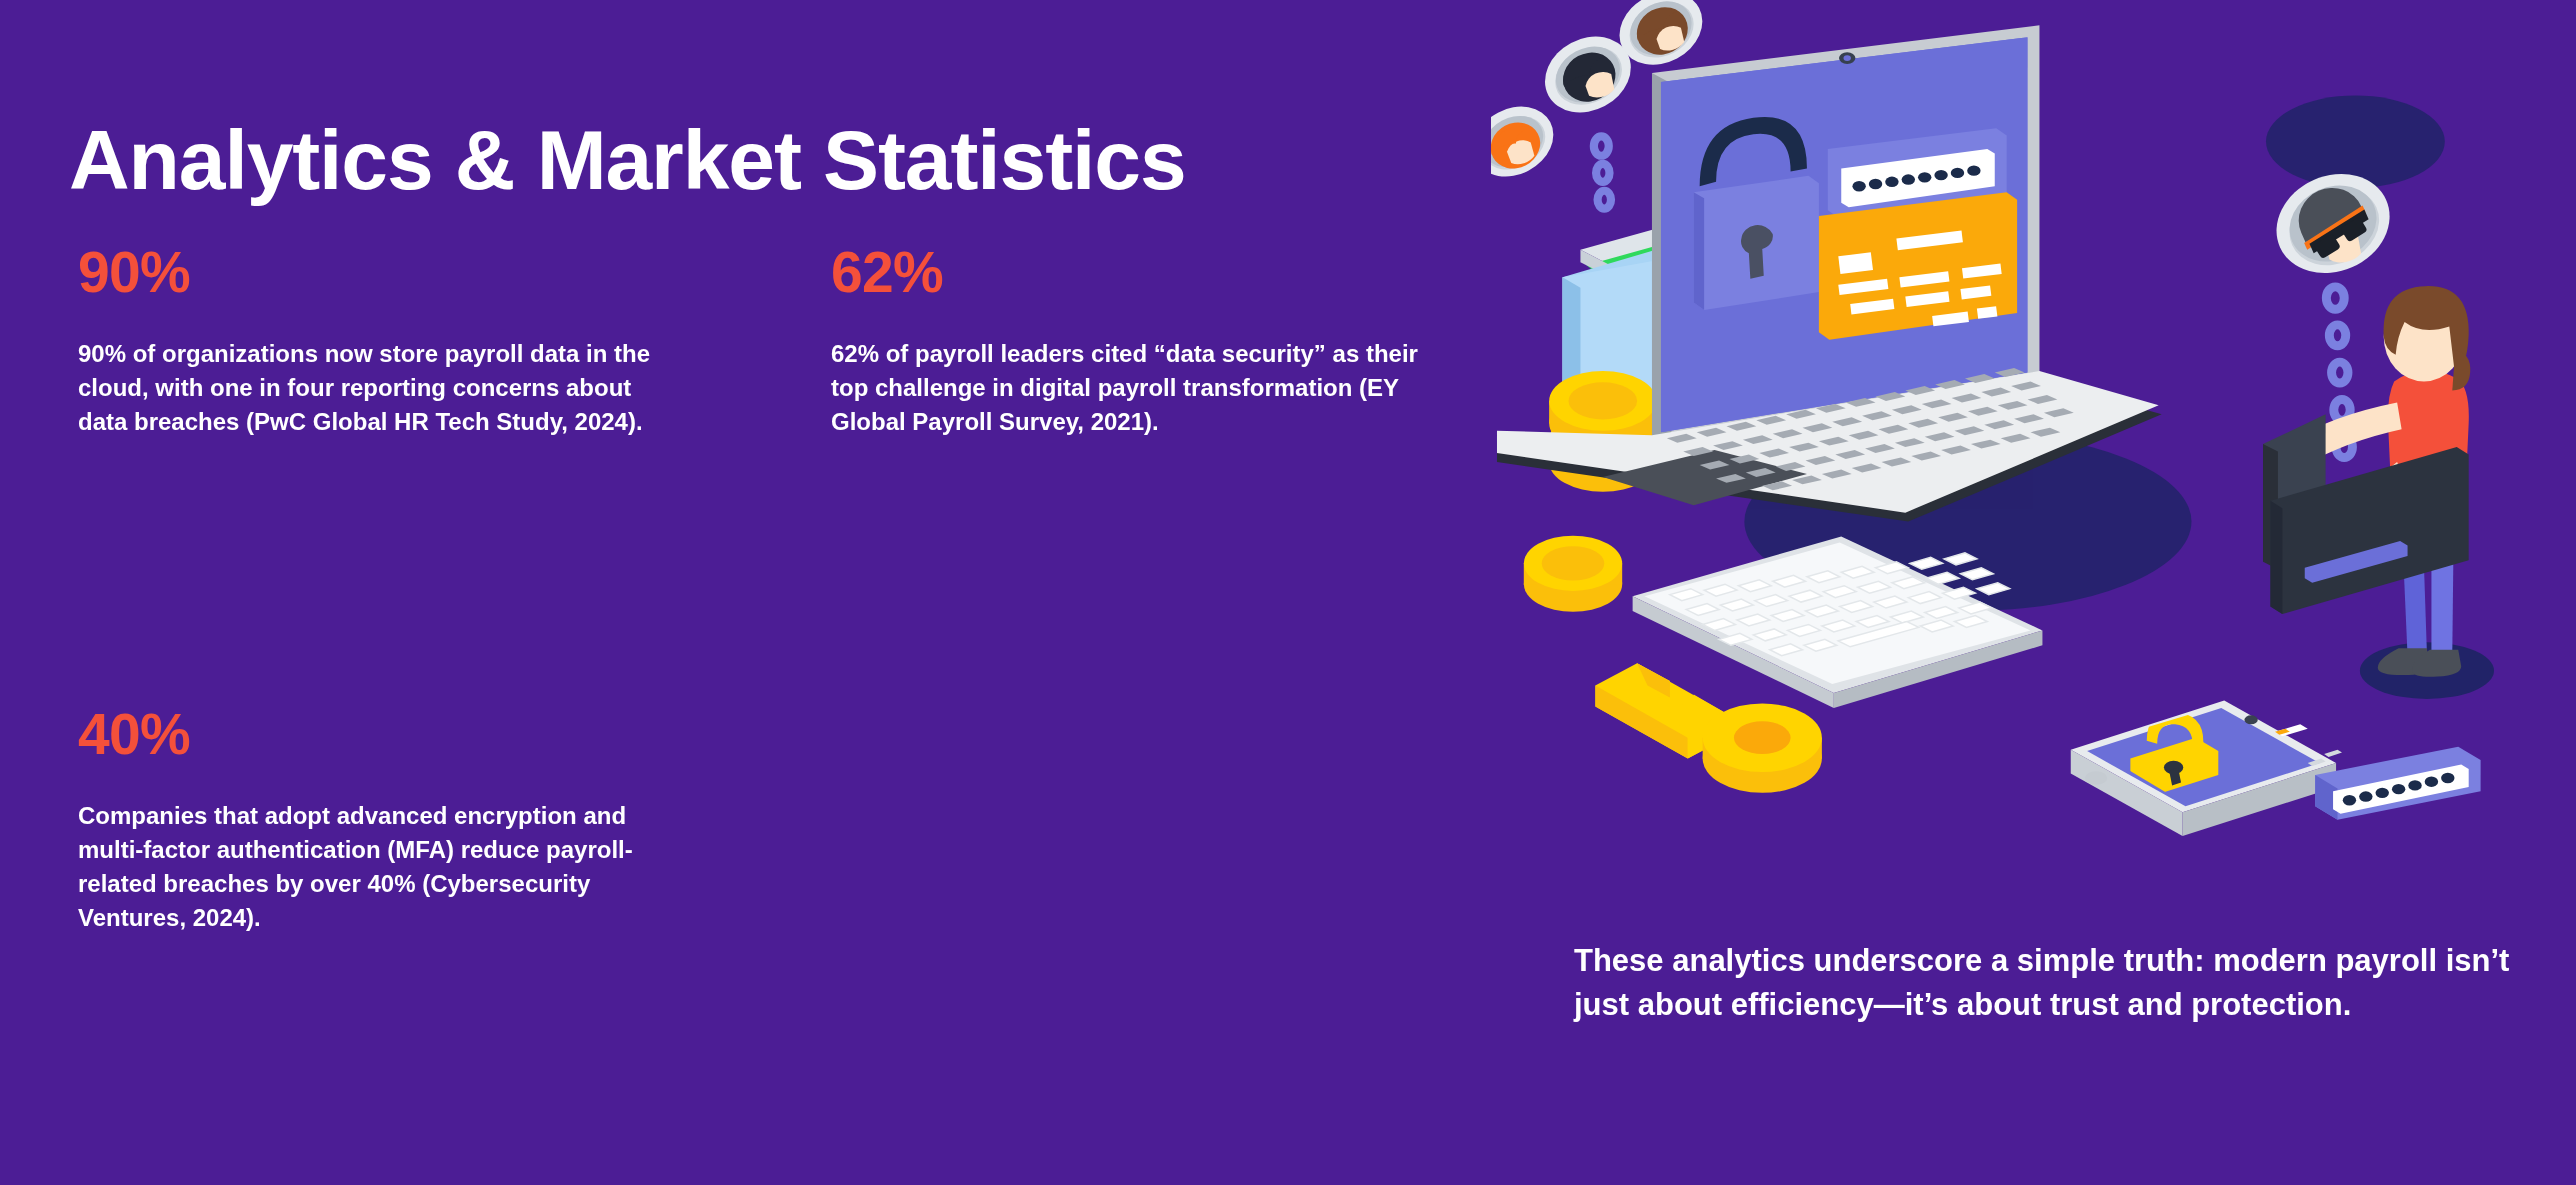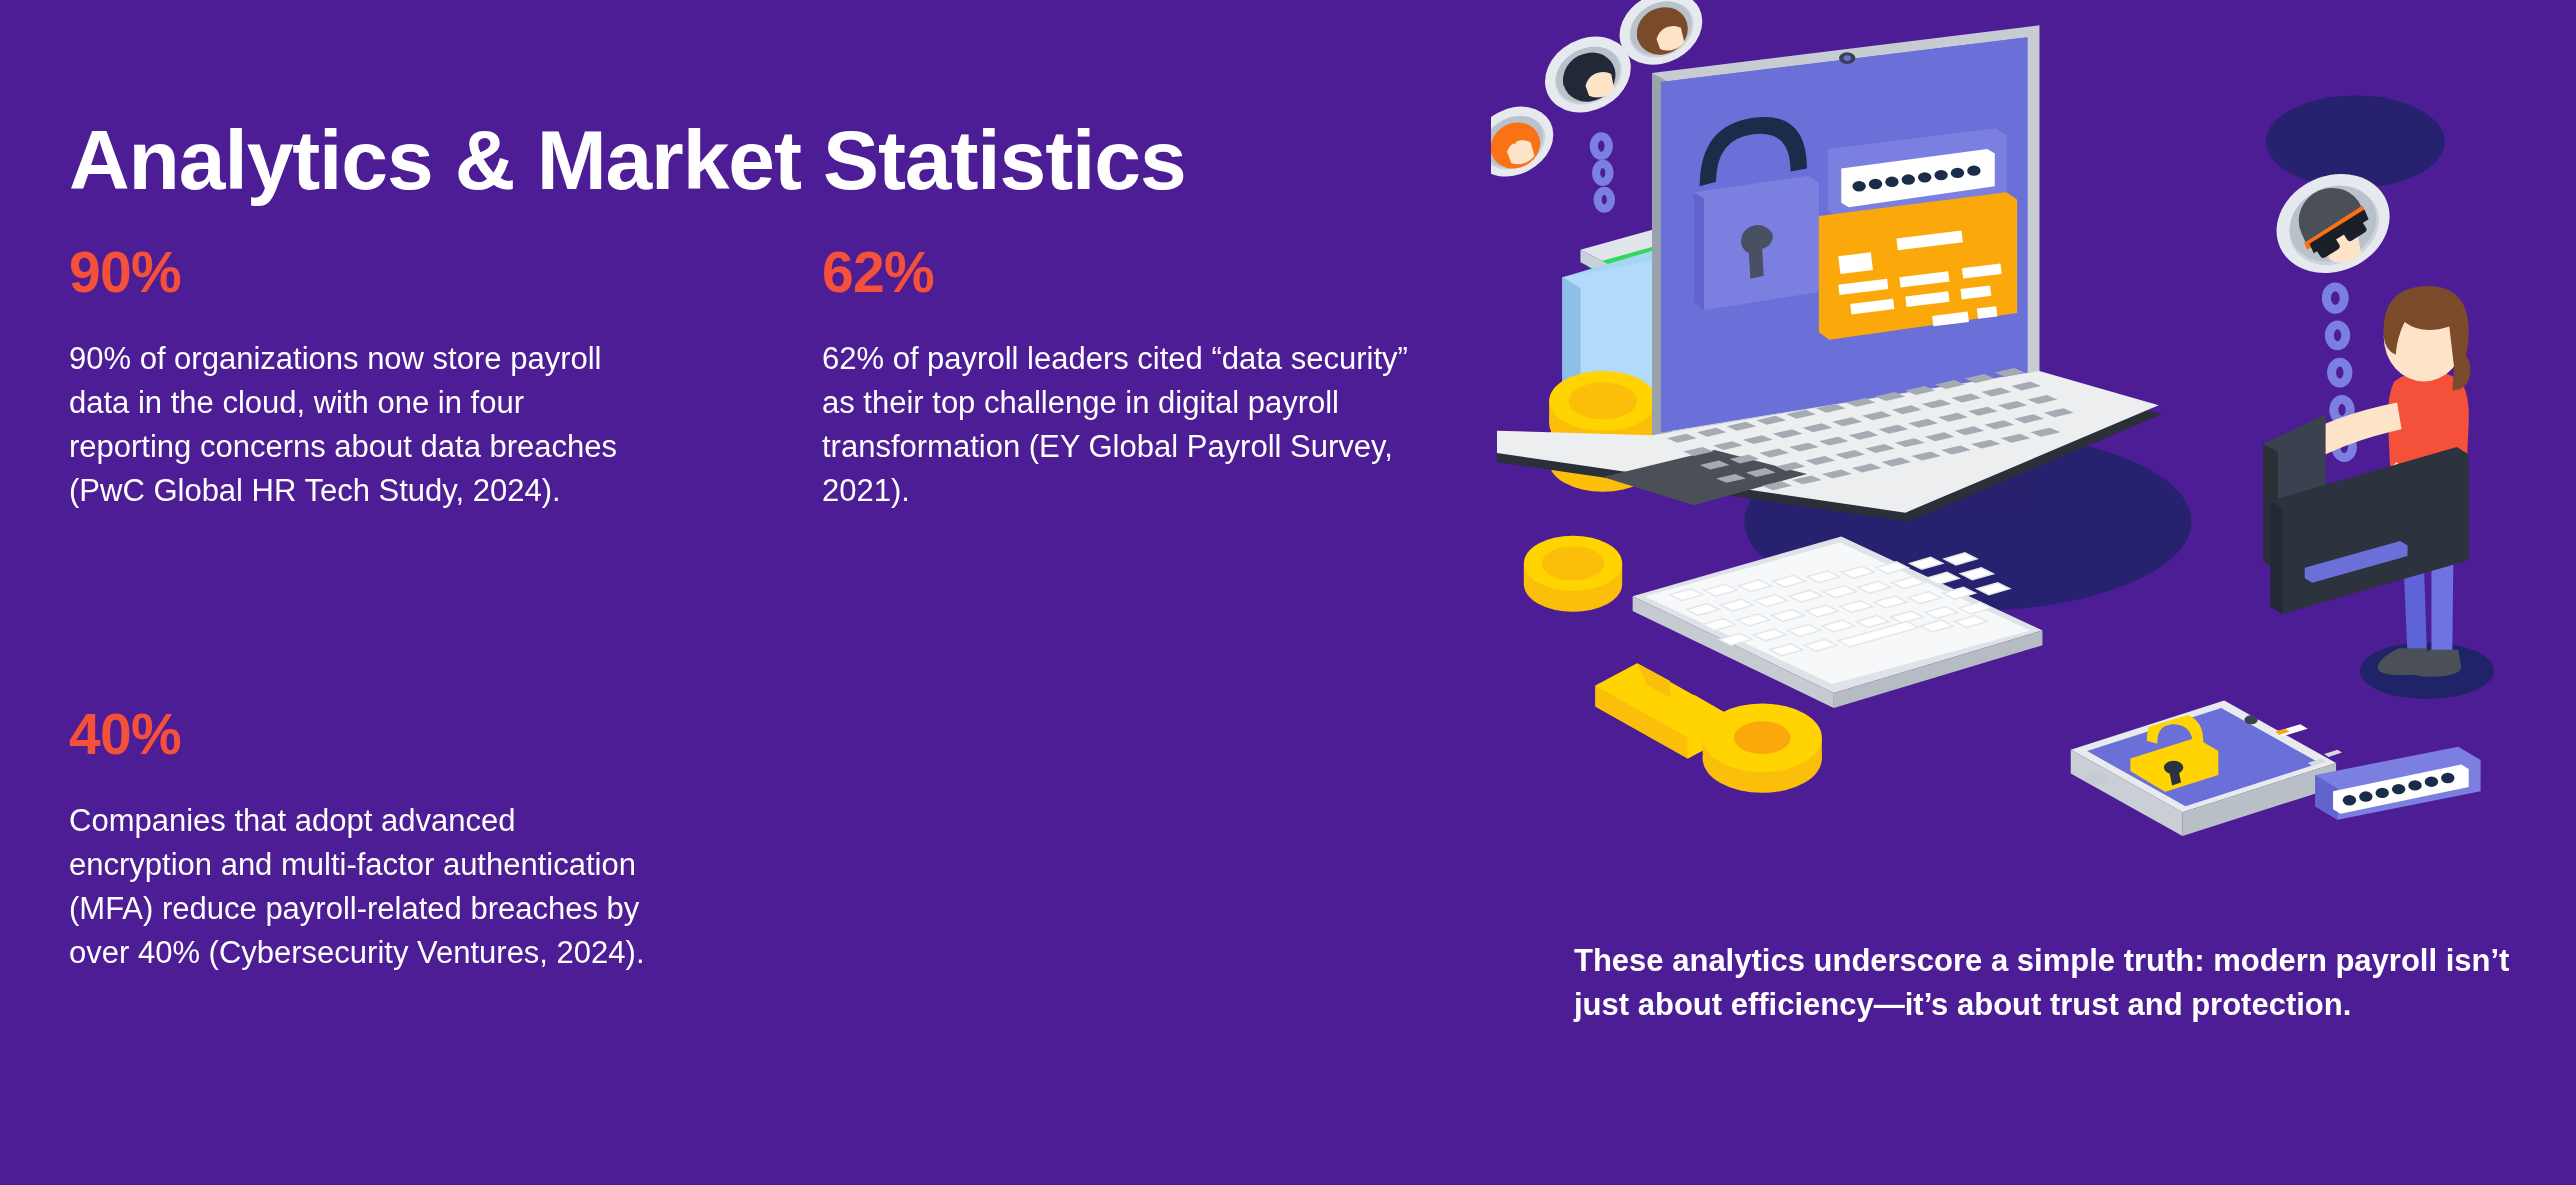--- a/index.html
+++ b/index.html
@@ -44,34 +44,34 @@
   .stats-grid {
     position: absolute;
     left: 69px;
     top: 244px;
     width: 1386px;
     display: grid;
     grid-template-columns: 753px 634px;
     grid-template-rows: 462px auto;
   }
 
-  .stat-block { position: relative; }
+  .stat-block { position: relative; margin-left: 9px; }
 
   .stat-value {
     font-size: 57px;
     font-weight: 800;
     color: #f4503a;
     line-height: 1;
     letter-spacing: -0.7px;
     margin-bottom: 36px;
   }
 
   .stat-desc {
-    font-size: 31px;
-    font-weight: 400;
+    font-size: 24px;
+    font-weight: 700;
     color: #ffffff;
     line-height: 1.42;
     max-width: 581px;
   }
   .stat-block.narrow .stat-desc { max-width: 596px; }
 
   
   .illustration {
     position: absolute;
     left: 1491px;

